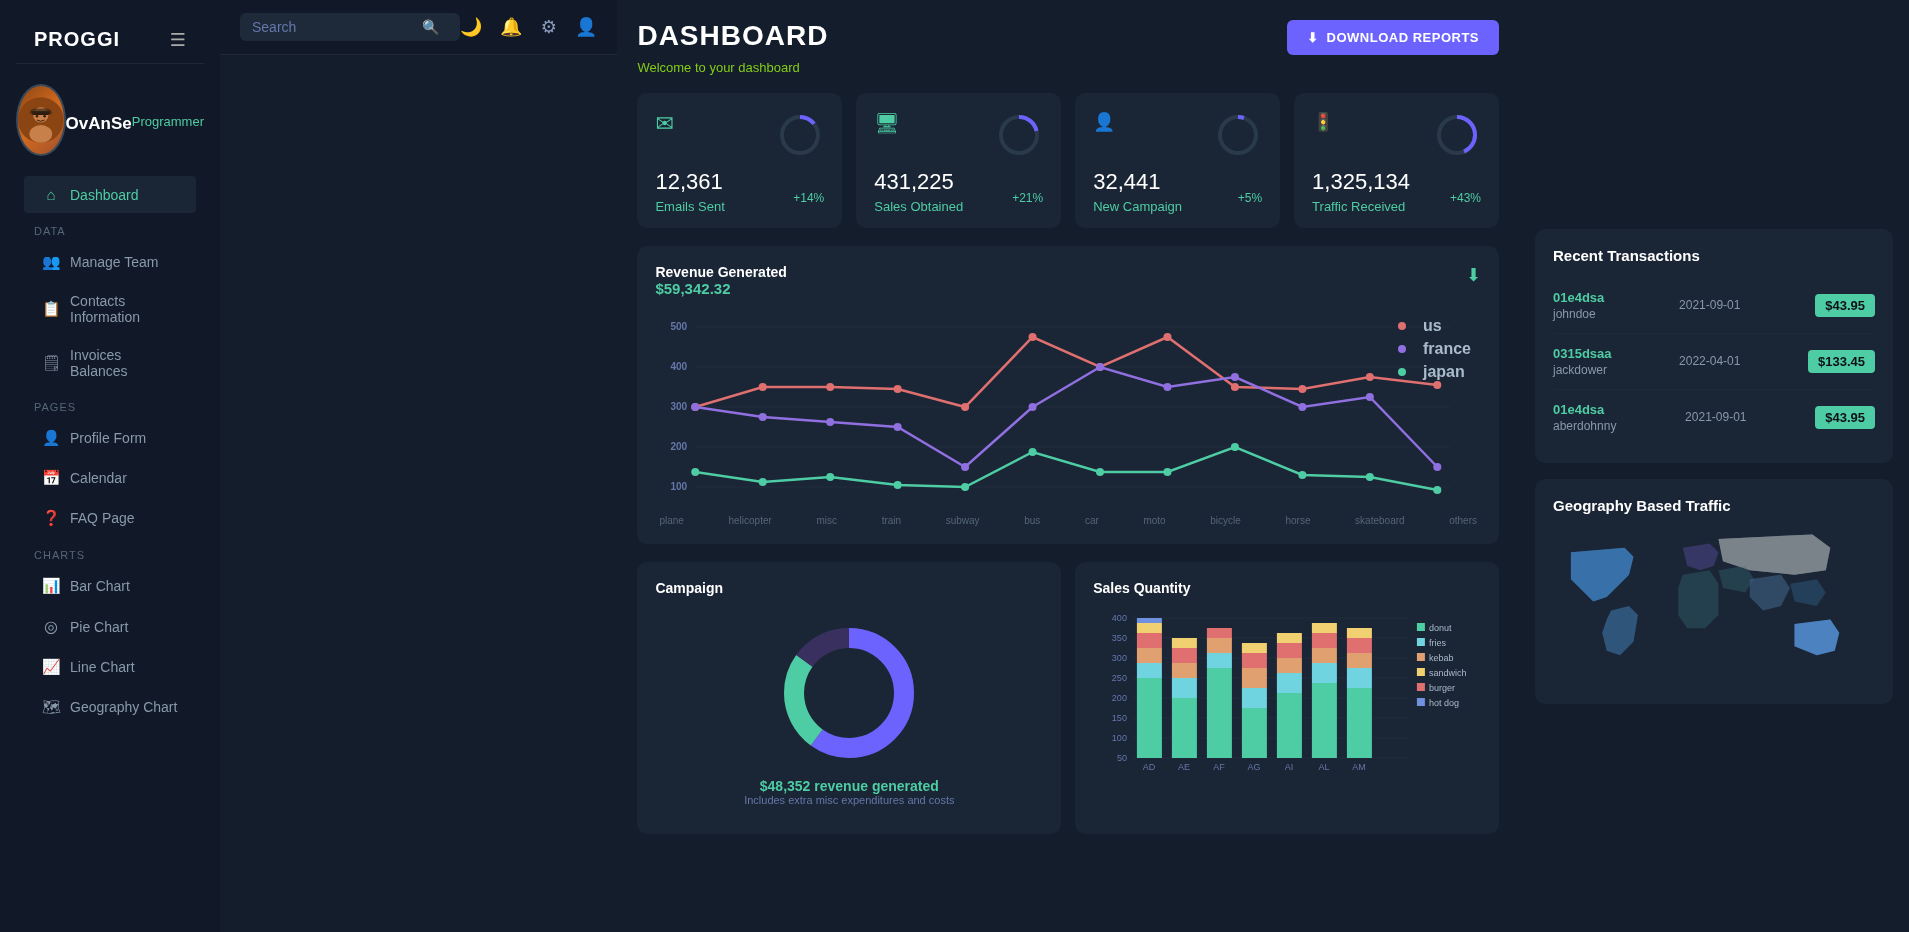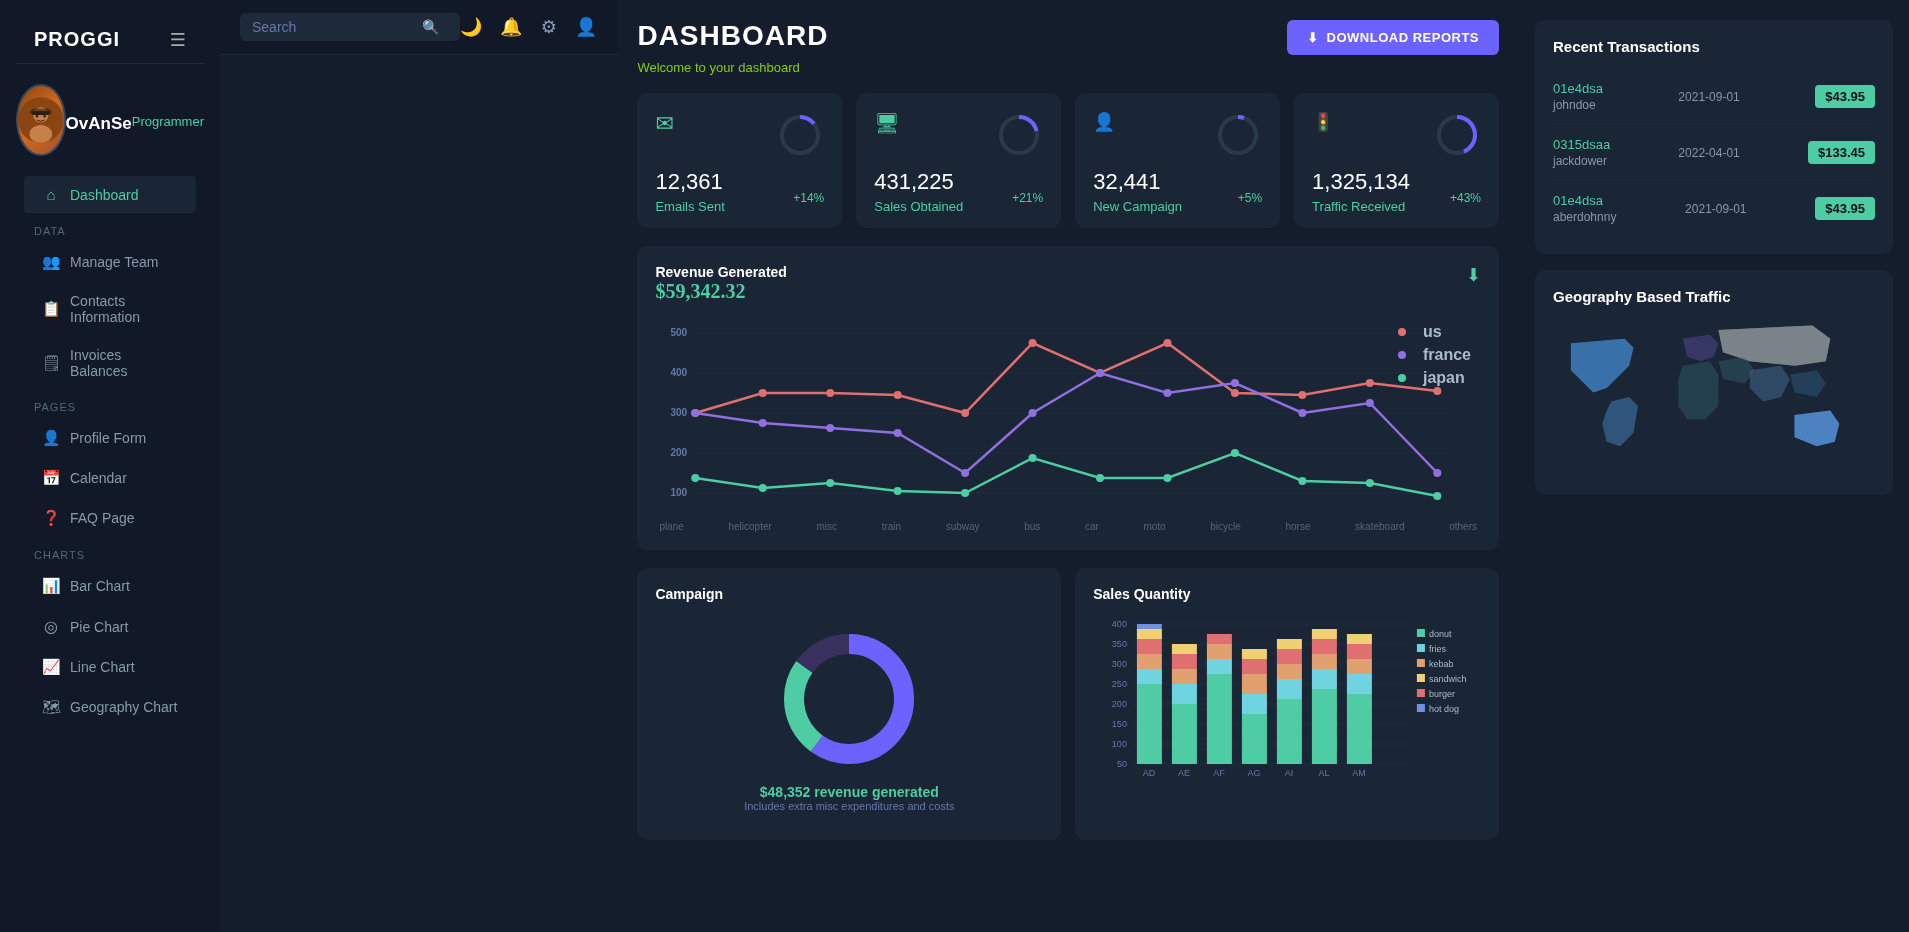--- a/index.html
+++ b/index.html
@@ -161,20 +161,21 @@
       gap: 18px;
     }
     .content-right {
       width: 390px;
       min-width: 390px;
       padding: 20px 16px;
       overflow-y: auto;
       display: flex;
       flex-direction: column;
       gap: 16px;
+      justify-content: center;
     }
 
     
     .dashboard-header {
       display: flex;
       justify-content: space-between;
       align-items: flex-start;
     }
     .dashboard-title {
       font-size: 28px;
@@ -258,24 +259,23 @@
       justify-content: space-between;
       align-items: flex-start;
       margin-bottom: 10px;
     }
     .revenue-title {
       font-size: 14px;
       font-weight: 600;
       color: #fff;
     }
     .revenue-amount {
-      font-size: 20px;
+      font-size: 15px;
       font-weight: 700;
       color: #4ecca3;
-      font-family: Liberation Serif, serif;
     }
     .revenue-download-icon {
       color: #4ecca3;
       font-size: 18px;
       cursor: pointer;
     }
     .legend-item {
       display: flex;
       align-items: center;
       gap: 17px;
@@ -349,21 +349,21 @@
     .transaction-item {
       display: flex;
       justify-content: space-between;
       align-items: center;
       padding: 12px 0;
       border-bottom: 1px solid #1e2a3a;
     }
     .transaction-item:last-child { border-bottom: none; }
     .transaction-id {
       font-size: 13px;
-      font-weight: 400;
+      font-weight: 700;
       color: #4ecca3;
     }
     .transaction-user {
       font-size: 12px;
       color: #8899aa;
       margin-top: 2px;
     }
     .transaction-date {
       font-size: 12px;
       color: #8899aa;

